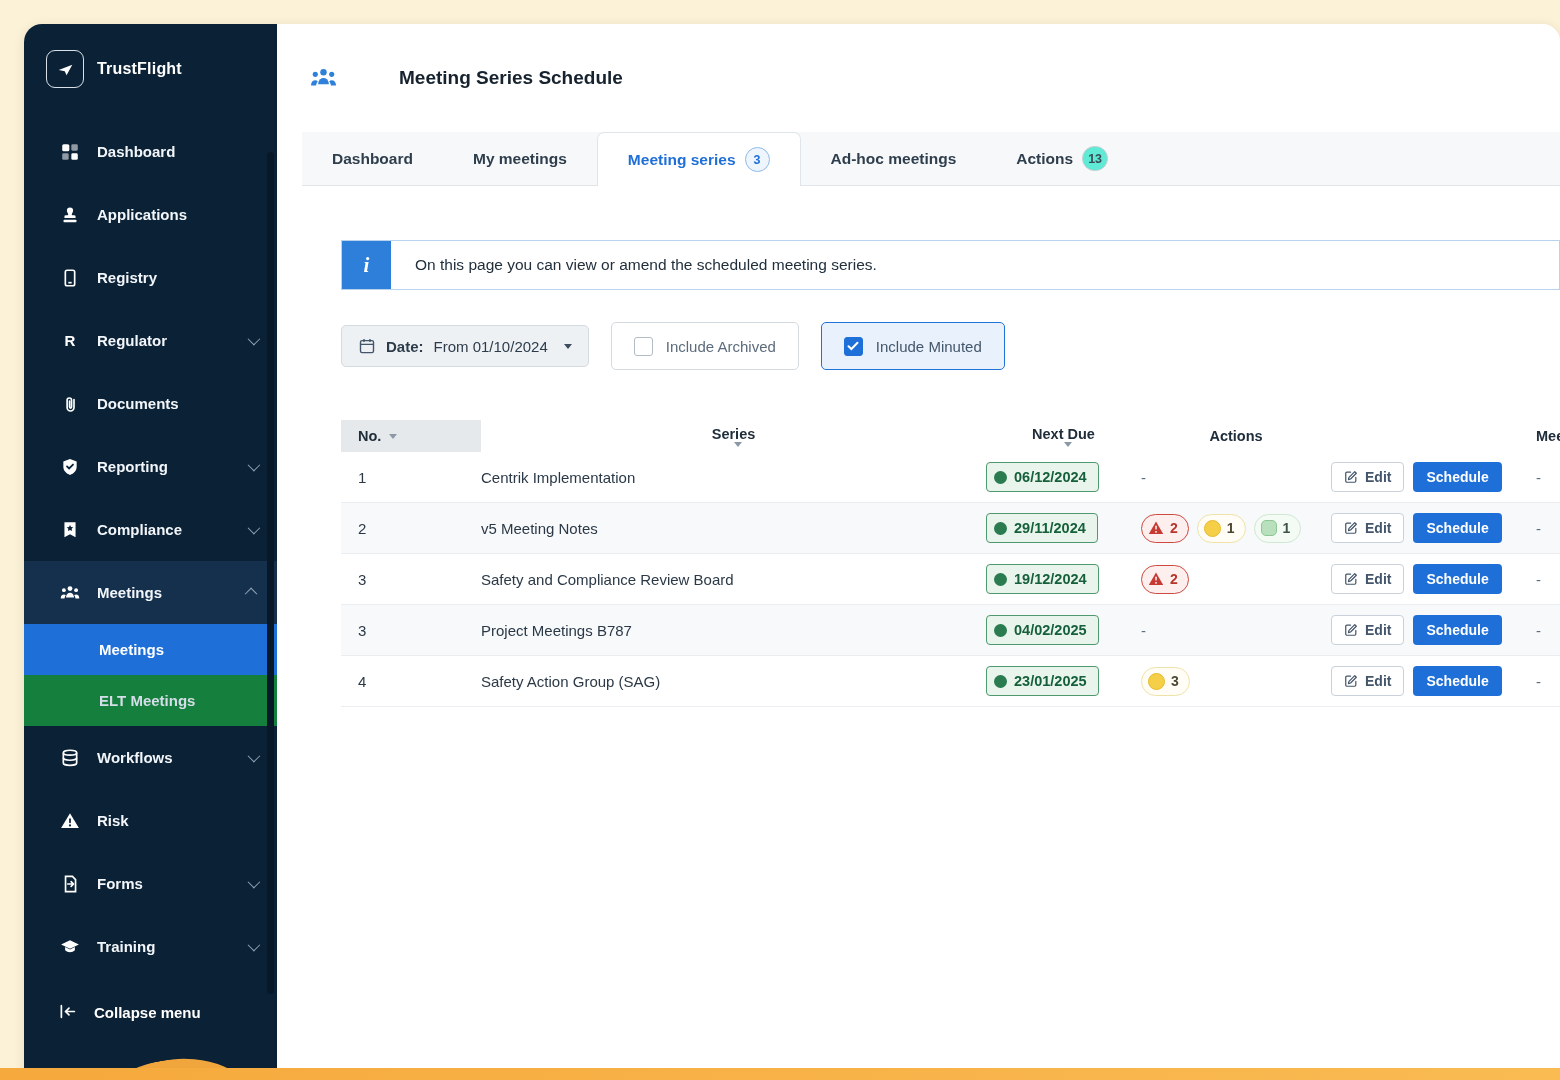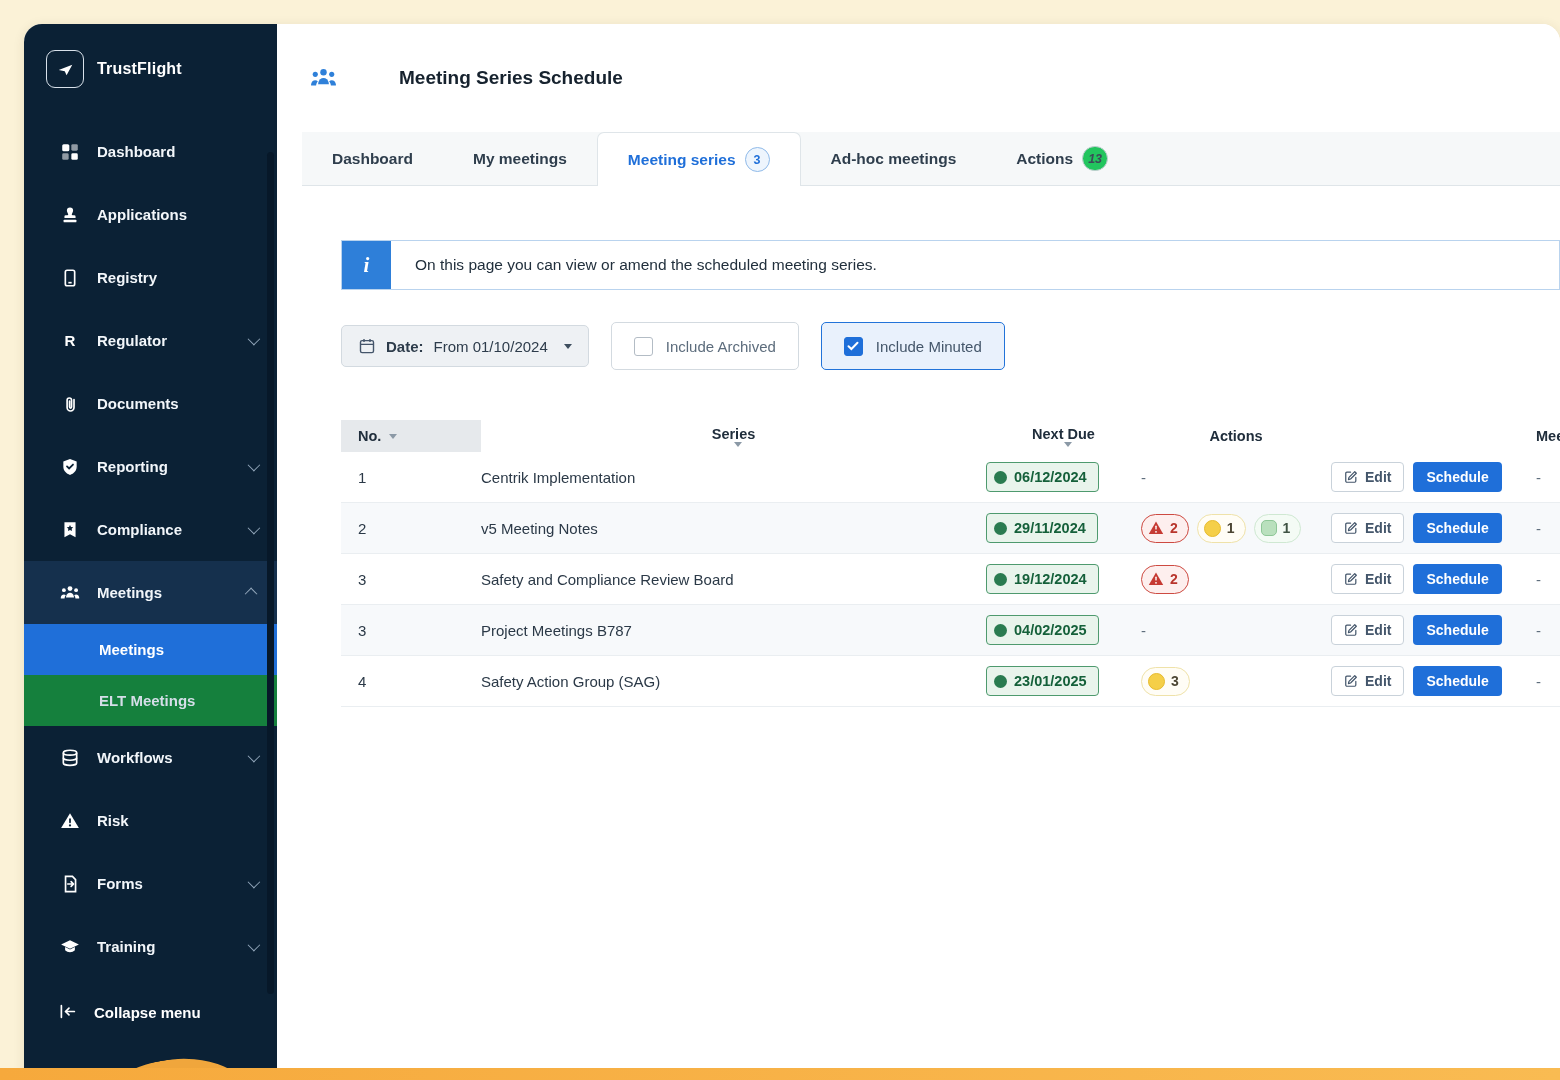--- a/index.html
+++ b/index.html
@@ -51,21 +51,21 @@
 
   .tabstrip { height:54px; flex:0 0 54px; background:#f6f8f9; border-bottom:1px solid #dfe5e9;
     display:flex; align-items:stretch; margin-left:25px; }
   .tab { display:flex; align-items:center; gap:9px; padding:0 30px;
     font-size:15.5px; font-weight:600; color:#2f3e4d; cursor:pointer; white-space:nowrap; }
   .tab.active { background:#fff; border:1px solid #dfe5e9; border-bottom:none;
     border-radius:7px 7px 0 0; color:#1f6fd9; font-weight:700; margin-bottom:-1px; }
   .tab-badge { min-width:25px; height:25px; border-radius:13px; display:flex;
     align-items:center; justify-content:center; font-size:12.5px; font-weight:700; padding:0 5px; }
   .tab-badge.blue { border:1px solid #8fb9e8; color:#1f6fd9; background:#eef5fd; }
-  .tab-badge.gray { border:1px solid #c6cdd4; color:#3c4a58; background:#22c55e;font-style:italic; }
+  .tab-badge.gray { border:1px solid #c6cdd4; color:#3c4a58; background:#5eead4; }
 
   .content { flex:1; padding:54px 0 0 64px; overflow:hidden; }
 
   .banner { display:flex; align-items:stretch; border:1px solid #b9d3ee; height:50px; background:#fff; }
   .banner-icon { width:49px; flex:0 0 49px; background:#2e7fd9; color:#fff;
     display:flex; align-items:center; justify-content:center;
     font-family:"Liberation Serif", serif; font-style:italic; font-weight:700; font-size:21px; }
   .banner-text { display:flex; align-items:center; padding-left:24px; font-size:15.5px; color:#22303d; }
 
   .filters { display:flex; align-items:center; gap:22px; margin-top:32px; }

